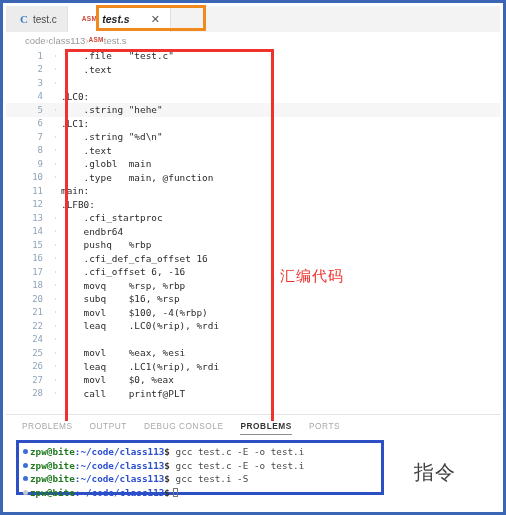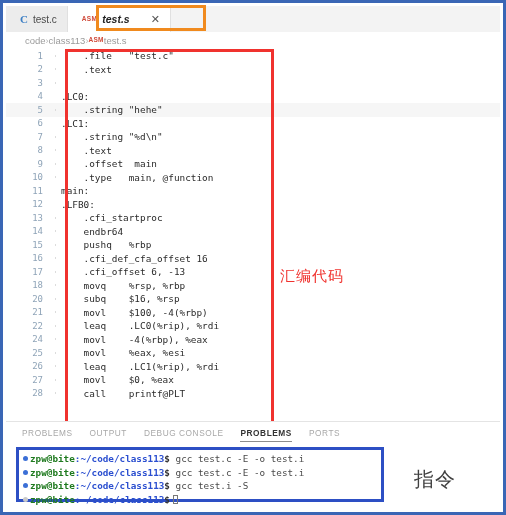--- a/index.html
+++ b/index.html
@@ -165,21 +165,21 @@
     font-family: "DejaVu Sans", sans-serif;
     letter-spacing: 1px;
     z-index: 5;
   }
 
   
   .panel {
     position: absolute;
     left: 3px;
     right: 3px;
-    bottom: 3px;
+    bottom: 10px;
     height: 88px;
     background: #ffffff;
     border-top: 1px solid #e4e4e4;
     box-sizing: border-box;
   }
   .panel-tabs {
     display: flex;
     align-items: center;
     gap: 17px;
     padding: 5px 0 0 16px;
@@ -317,21 +317,21 @@
           <span class="codetext">    .string "%d\n"</span>
         </div>
         <div class="code-row">
           <span class="lineno">8</span>
           <span class="guide on"></span>
           <span class="codetext">    .text</span>
         </div>
         <div class="code-row">
           <span class="lineno">9</span>
           <span class="guide on"></span>
-          <span class="codetext">    .offset  main</span>
+          <span class="codetext">    .globl  main</span>
         </div>
         <div class="code-row">
           <span class="lineno">10</span>
           <span class="guide on"></span>
           <span class="codetext">    .type   main, @function</span>
         </div>
         <div class="code-row">
           <span class="lineno">11</span>
           <span class="guide"></span>
           <span class="codetext">main:</span>
@@ -357,21 +357,21 @@
           <span class="codetext">    pushq   %rbp</span>
         </div>
         <div class="code-row">
           <span class="lineno">16</span>
           <span class="guide on"></span>
           <span class="codetext">    .cfi_def_cfa_offset 16</span>
         </div>
         <div class="code-row">
           <span class="lineno">17</span>
           <span class="guide on"></span>
-          <span class="codetext">    .cfi_offset 6, -13</span>
+          <span class="codetext">    .cfi_offset 6, -16</span>
         </div>
         <div class="code-row">
           <span class="lineno">18</span>
           <span class="guide on"></span>
           <span class="codetext">    movq    %rsp, %rbp</span>
         </div>
         <div class="code-row">
           <span class="lineno">20</span>
           <span class="guide on"></span>
           <span class="codetext">    subq    $16, %rsp</span>
@@ -382,21 +382,20 @@
           <span class="codetext">    movl    $100, -4(%rbp)</span>
         </div>
         <div class="code-row">
           <span class="lineno">22</span>
           <span class="guide on"></span>
           <span class="codetext">    leaq    .LC0(%rip), %rdi</span>
         </div>
         <div class="code-row">
           <span class="lineno">24</span>
           <span class="guide on"></span>
-          <span class="codetext">    movl    -4(%rbp), %eax</span>
         </div>
         <div class="code-row">
           <span class="lineno">25</span>
           <span class="guide on"></span>
           <span class="codetext">    movl    %eax, %esi</span>
         </div>
         <div class="code-row">
           <span class="lineno">26</span>
           <span class="guide on"></span>
           <span class="codetext">    leaq    .LC1(%rip), %rdi</span>

